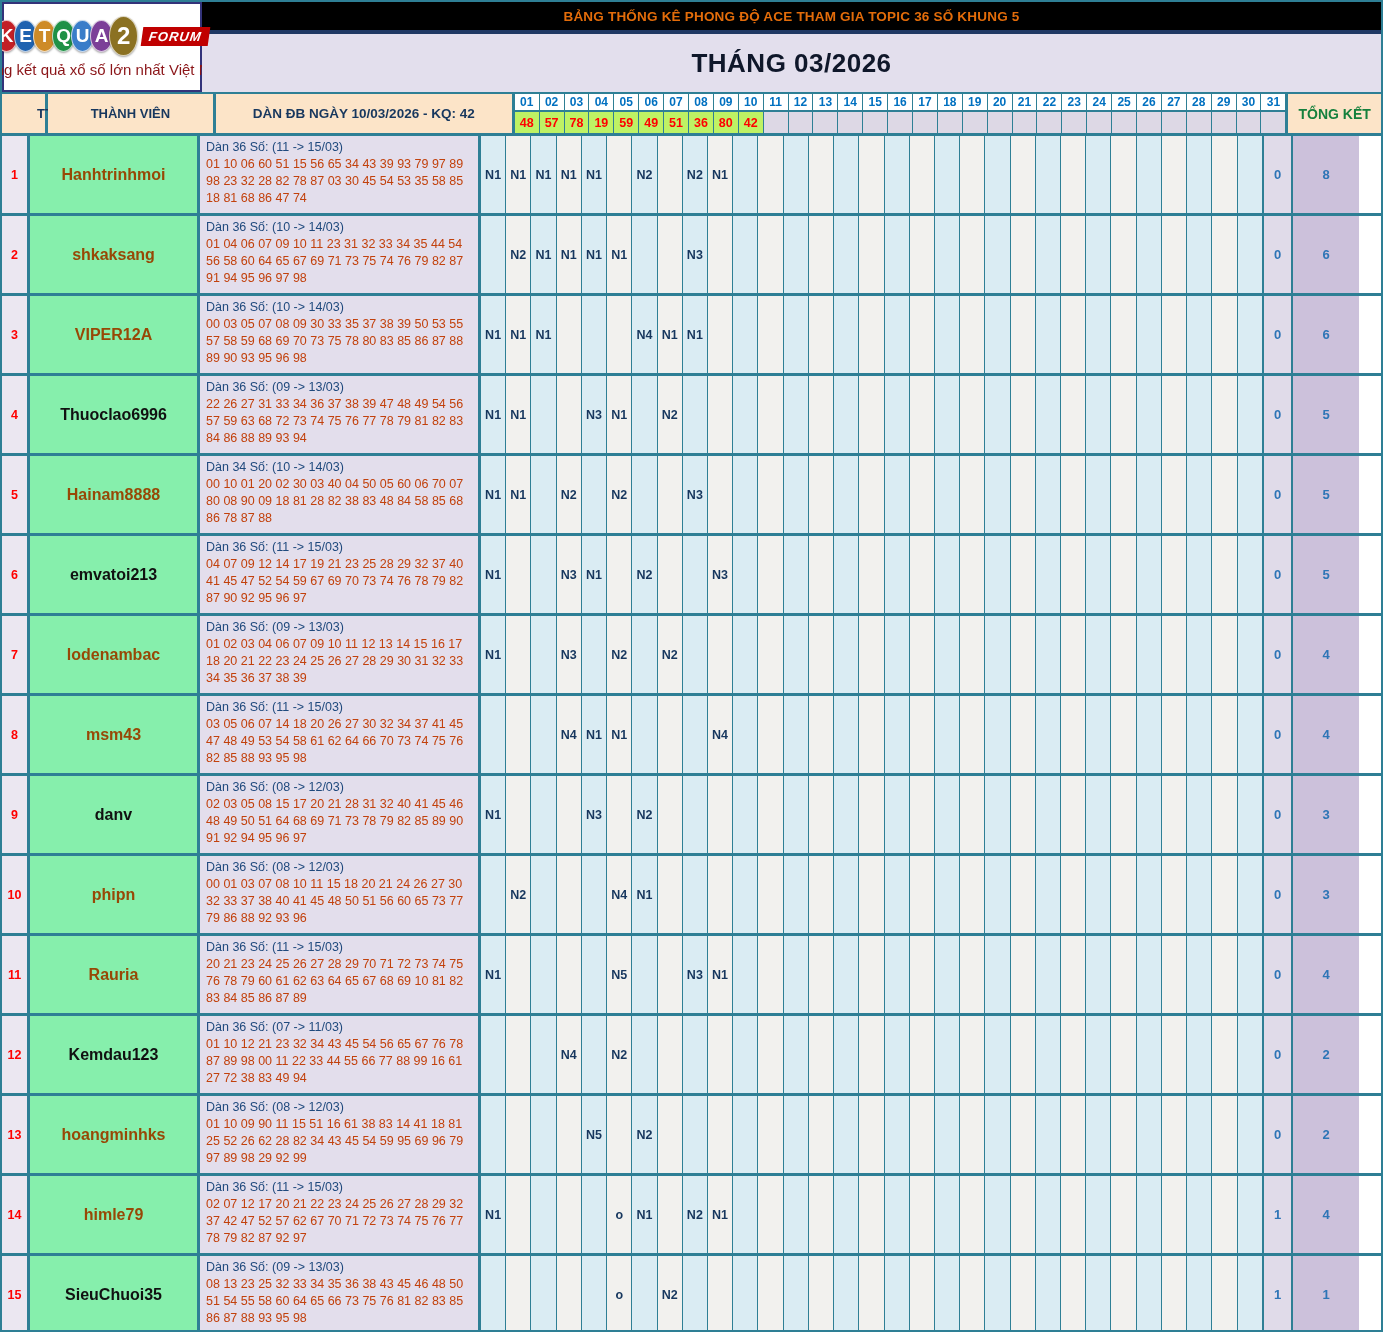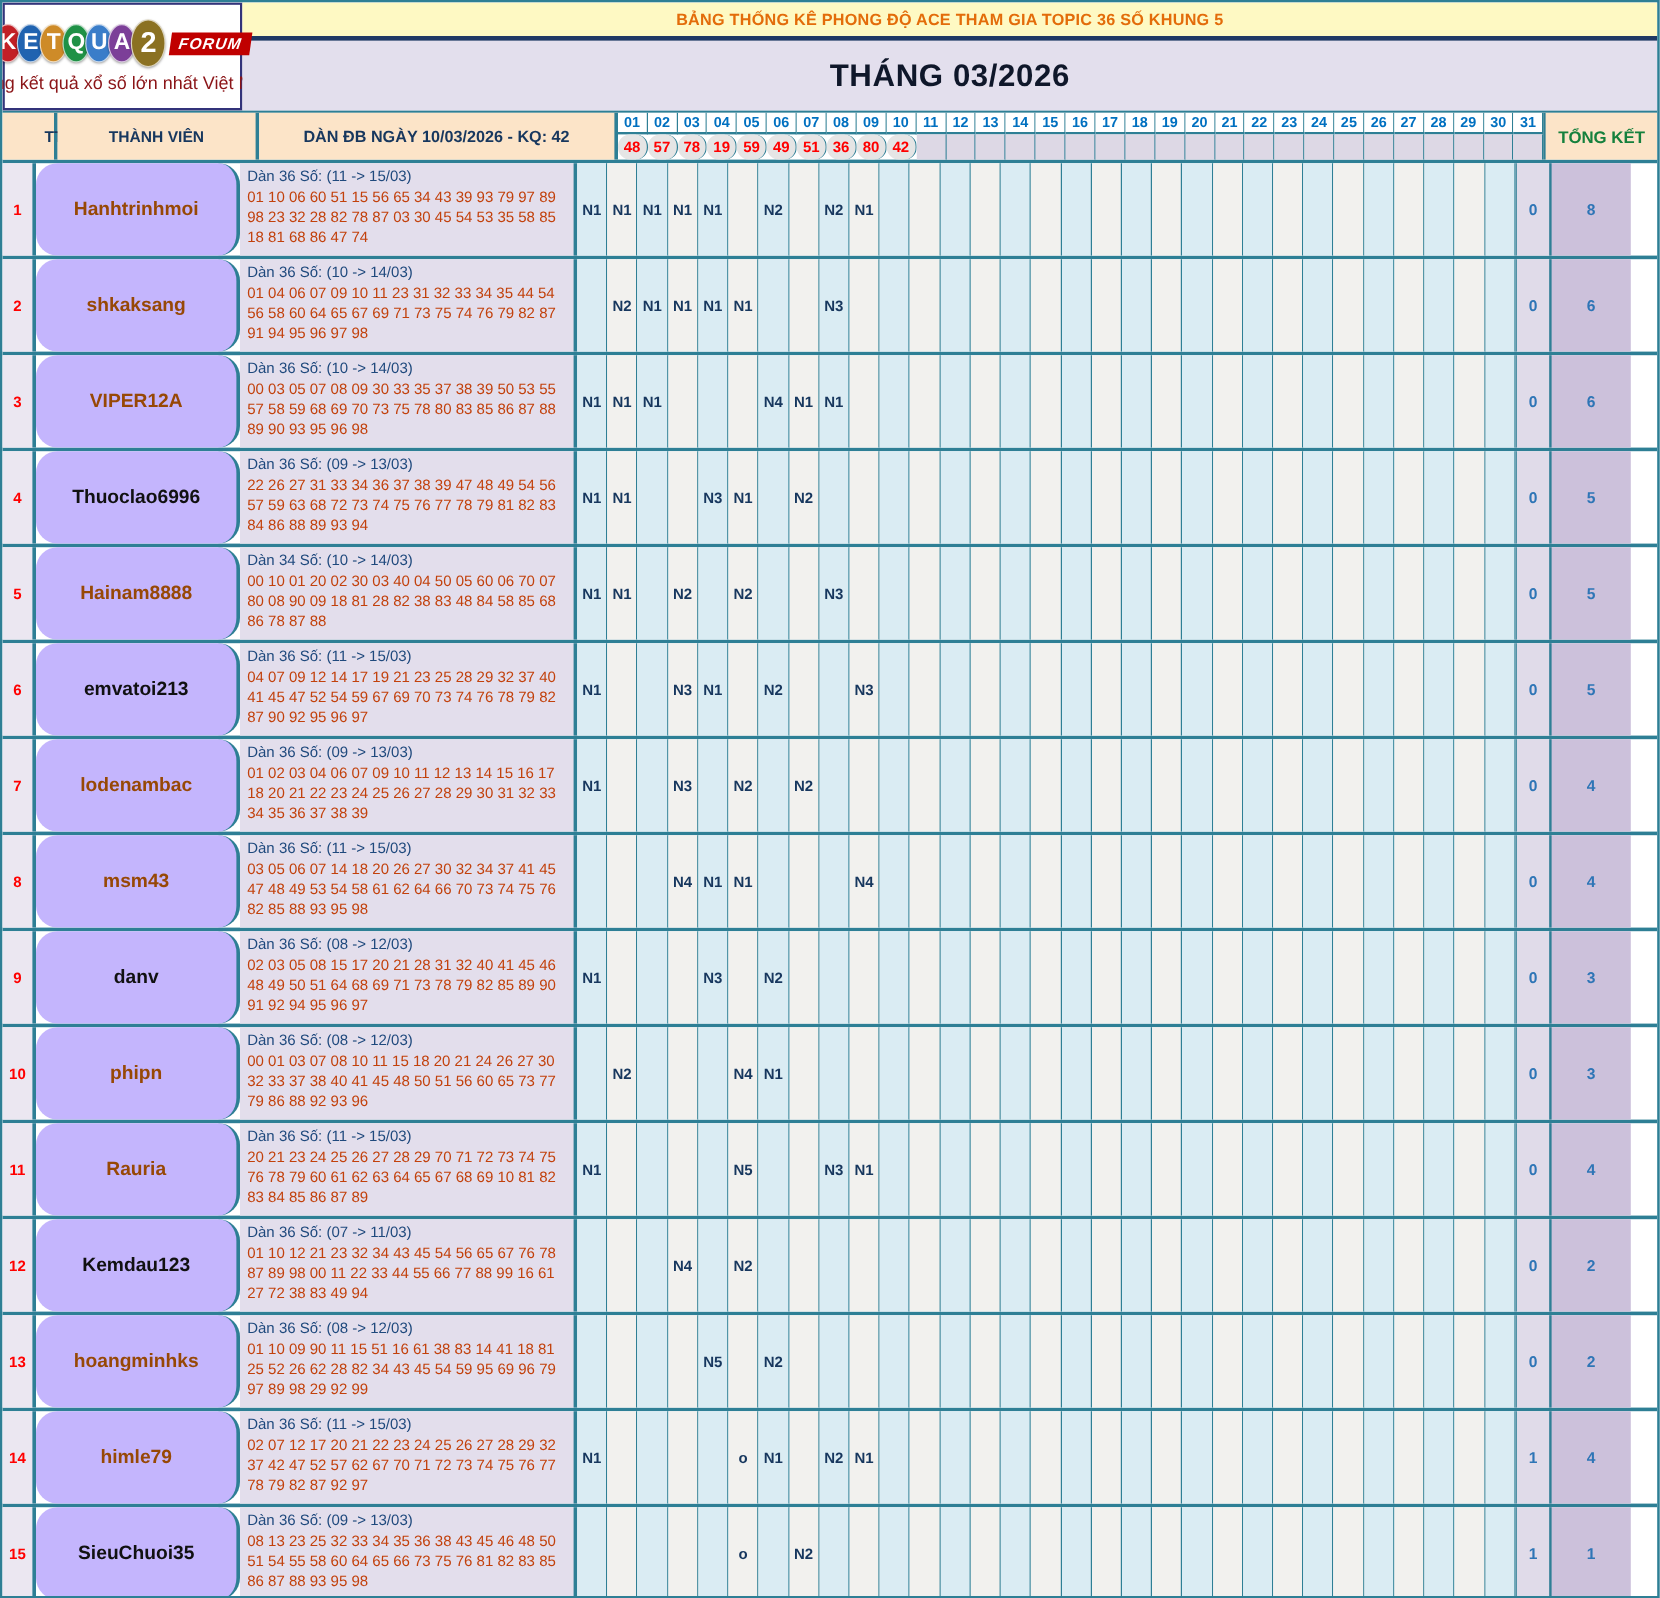--- a/index.html
+++ b/index.html
@@ -9,42 +9,42 @@
   
   .top{display:flex;height:90px;}
   .logo-box{width:200px;background:#fff;border:2px solid #33337A;display:flex;flex-direction:column;justify-content:center;align-items:center;padding:2px 3px;}
   .logo-row{display:flex;align-items:center;}
   .letters{display:flex;align-items:center;}
   .ll{display:inline-flex;justify-content:center;align-items:center;width:23px;height:32px;border-radius:50%;color:#fff;font-weight:bold;font-size:19px;margin-right:-4px;border:1px solid rgba(255,255,255,.7);box-shadow:0 1px 2px rgba(0,0,0,.35);}
   .ll.big{width:29px;height:40px;font-size:24px;}
   .forum-badge{background:#C00000;color:#fff;font-style:italic;font-weight:bold;font-size:13px;padding:2px 7px;margin-left:8px;transform:skewX(-8deg);letter-spacing:1px;}
   .tagline{color:#8B1518;font-size:15px;margin-top:5px;white-space:nowrap;}
   .titles{flex:1;display:flex;flex-direction:column;}
-  .title1{height:28px;background:#fef9c3;color:#E36C0A;font-weight:bold;font-size:13.5px;display:flex;align-items:center;justify-content:center;letter-spacing:.2px;}
+  .title1{height:28px;background:#000000;color:#E36C0A;font-weight:bold;font-size:13.5px;display:flex;align-items:center;justify-content:center;letter-spacing:.2px;}
   .title-divider{height:4px;background:#1F3864;}
   .title2{flex:1;background:#E3DFED;color:#0f172a;font-weight:bold;font-size:26px;display:flex;align-items:center;justify-content:center;letter-spacing:.5px;}
 
   
   .thead{display:flex;height:41px;border-top:2px solid #2E7F95;}
   .h-cell{background:#FCE4C8;color:#17375E;font-weight:bold;font-size:13px;display:flex;align-items:center;justify-content:center;}
   .h-tt{width:28px;border-right:3px solid #2E7F95;padding-left:43px;}
   .h-member{width:170px;border-right:3px solid #2E7F95;}
   .h-dan{width:303px;border-right:3px solid #2E7F95;font-size:13.5px;}
   .days-h{width:782px;display:flex;flex-direction:column;}
   .days-row{display:flex;height:19px;}
   .day-h-cell{flex:1;background:#fff;color:#0070C0;font-weight:bold;font-size:12px;display:flex;align-items:center;justify-content:center;border-right:1px solid #2E7F95;border-bottom:2px solid #2E7F95;}
   .kq-row{display:flex;height:22px;}
   .kq-cell{flex:1;background:#DDD8E5;display:flex;align-items:center;justify-content:center;border-right:1px solid #2E7F95;color:#FF0000;font-weight:bold;font-size:12.5px;}
-  .kq-cell.filled{background:#e5e5e5;border-radius:10px;}
+  .kq-cell.filled{background:#bef264;}
   .h-total{width:96px;border-left:2px solid #2E7F95;color:#15803d;font-size:14px;}
 
   
   .trow{display:flex;height:80px;border-top:3px solid #2E7F95;}
   .c-tt{width:28px;background:#EBE7F1;color:#FF0000;font-weight:bold;font-size:12.5px;display:flex;align-items:center;justify-content:center;border-right:3px solid #2E7F95;}
-  .c-member{width:170px;background:#c4b5fd;display:flex;align-items:center;justify-content:center;border-right:3px solid #2E7F95;text-align:center;font-weight:bold;font-size:16px;border-radius:18px;}
+  .c-member{width:170px;background:#86efac;display:flex;align-items:center;justify-content:center;border-right:3px solid #2E7F95;text-align:center;font-weight:bold;font-size:16px;}
   .c-member.brown{color:#974806;}
   .c-member.black{color:#111;}
   .c-dan{width:281px;background:#E3DEEC;border-right:3px solid #2E7F95;padding:3px 6px;line-height:17px;}
   .dan-label{color:#1F497D;font-size:12.5px;}
   .dan-numbers{color:#c2410c;font-size:12.5px;}
   .c-days{width:782px;display:flex;}
   .dcell{flex:1;display:flex;align-items:center;justify-content:center;border-right:1px solid #2E7F95;color:#17375E;font-weight:bold;font-size:12.5px;}
   .dcell.odd{background:#DAECF3;}
   .dcell.even{background:#F2F1EE;}
   .c-tk1{width:28px;background:#E0DBE9;border-left:1px solid #2E7F95;display:flex;align-items:center;justify-content:center;color:#2E75B6;font-weight:bold;font-size:13px;}

